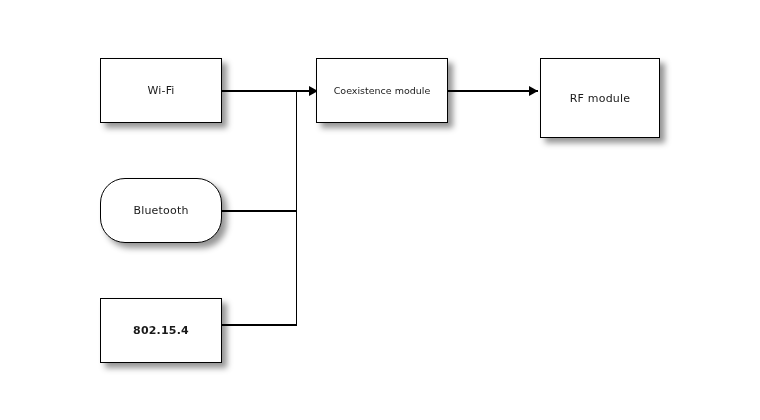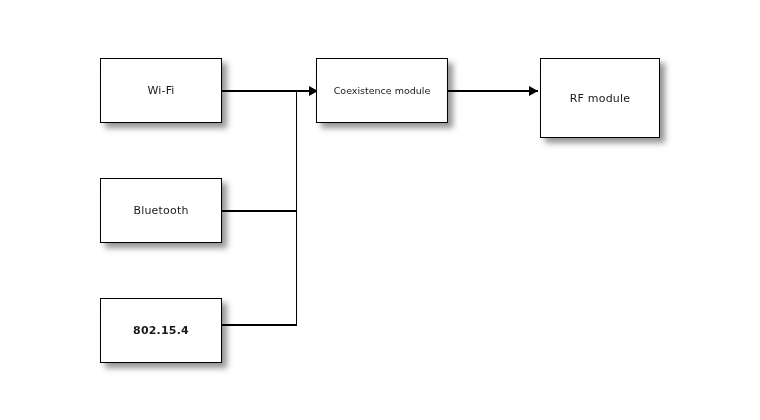--- a/index.html
+++ b/index.html
@@ -28,21 +28,21 @@
   }
   .node-label {
     font-size: 11px;
     color: #1a1a1a;
     letter-spacing: 0.2px;
     line-height: 1;
     white-space: nowrap;
     text-align: center;
   }
   .node-wifi      { left: 100px; top: 58px;  width: 122px; height: 65px; }
-  .node-bluetooth { left: 100px; top: 178px; width: 122px; height: 65px; }
+  .node-bluetooth { left: 100px; top: 178px; width: 122px; height: 65px; border-radius: 25px; }
   .node-802154    { left: 100px; top: 298px; width: 122px; height: 65px; font-weight: bold; }
   .node-coex      { left: 316px; top: 58px;  width: 132px; height: 65px; }
   .node-rf        { left: 540px; top: 58px;  width: 120px; height: 80px; }
   .node-coex .node-label { font-size: 9.5px; letter-spacing: 0px; }
 
   .wire {
     position: absolute;
     background: #000000;
     z-index: 1;
   }

